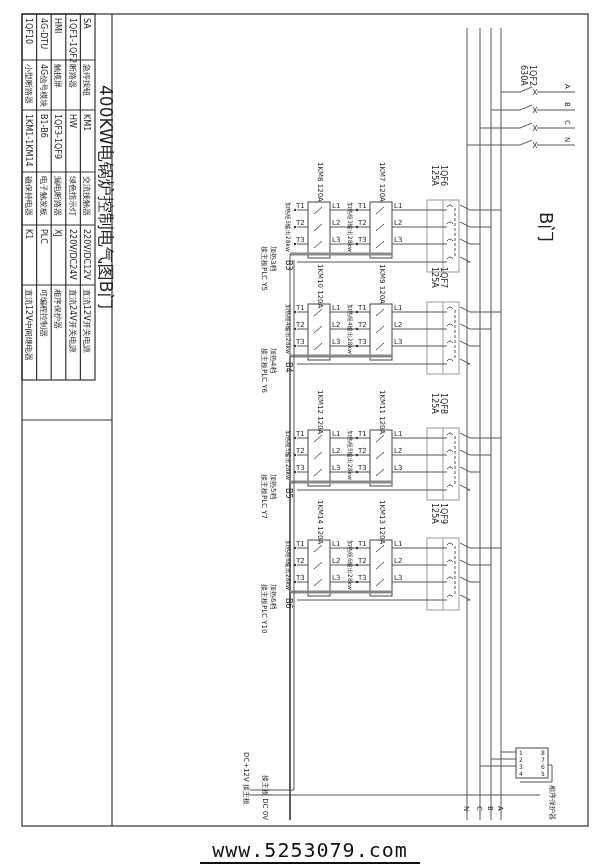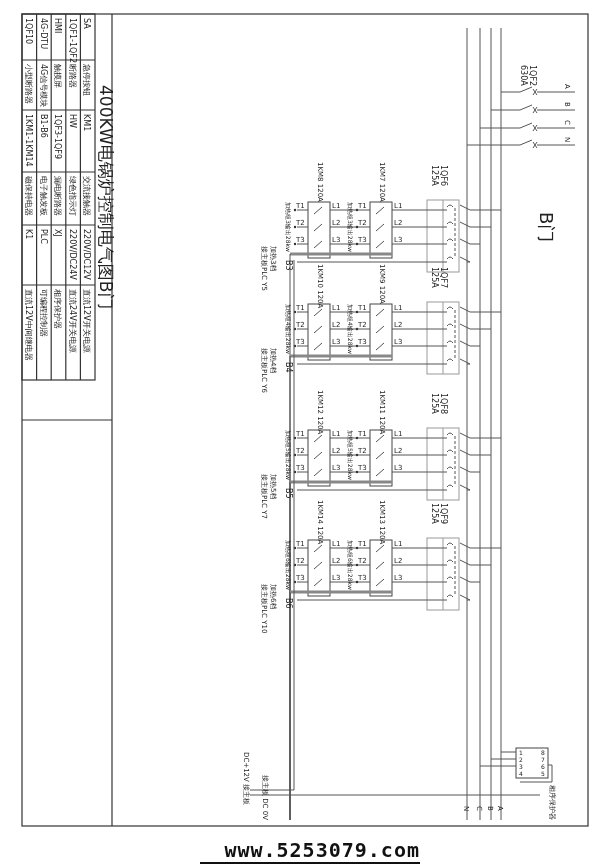--- a/index.html
+++ b/index.html
@@ -7,23 +7,23 @@
          font-family: "DejaVu Sans", sans-serif; color: #222; }
   #sheet { position: absolute; left: 0; top: 0; width: 600px; height: 866px; }
   svg text { font-family: "DejaVu Sans", sans-serif; fill: #222; }
   .wire { stroke: #555; stroke-width: 1; fill: none; }
   .wire-dark { stroke: #333; stroke-width: 1.2; fill: none; }
   .box { stroke: #444; stroke-width: 1; fill: #fff; }
   .breaker-box { stroke: #999; stroke-width: 1; fill: none; }
   .frame { stroke: #333; stroke-width: 1.2; fill: none; }
   .cable { stroke: #888; stroke-width: 3; fill: none; }
   #watermark { position: absolute; left: 200px; top: 838px; width: 220px;
-               font-family: "DejaVu Sans Mono", monospace; font-size: 20px; font-weight: bold;
+               font-family: "DejaVu Sans Mono", monospace; font-size: 20px; font-weight: normal;
                color: #111; letter-spacing: 1px; border-bottom: 2px solid #111; line-height: 24px;
-               text-align: right; }
+               text-align: center; }
 </style>
 </head>
 <body>
 
 <div id="sheet">
   <svg id="diagram" width="600" height="866" viewBox="0 0 600 866" xmlns="http://www.w3.org/2000/svg">
 
     <rect class="frame" x="22" y="14" width="566" height="812"></rect>
     <line class="frame" x1="112" y1="14" x2="112" y2="826"></line>
 

